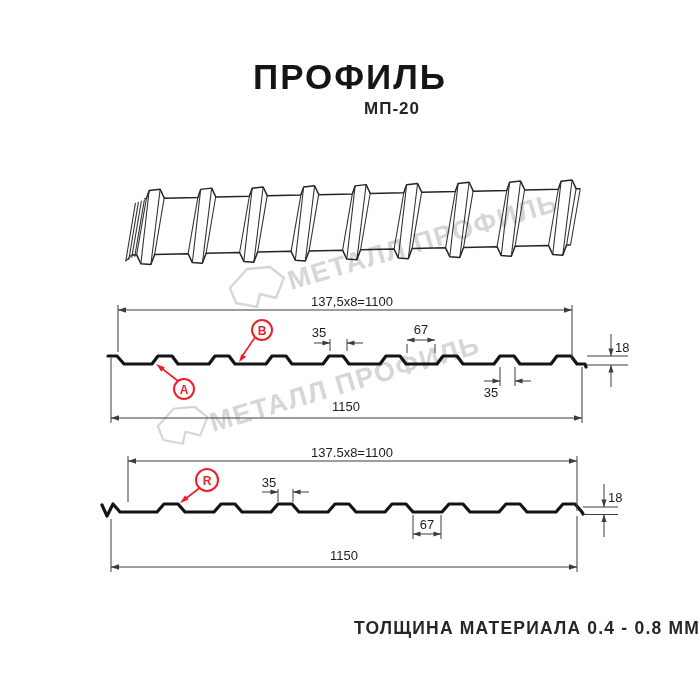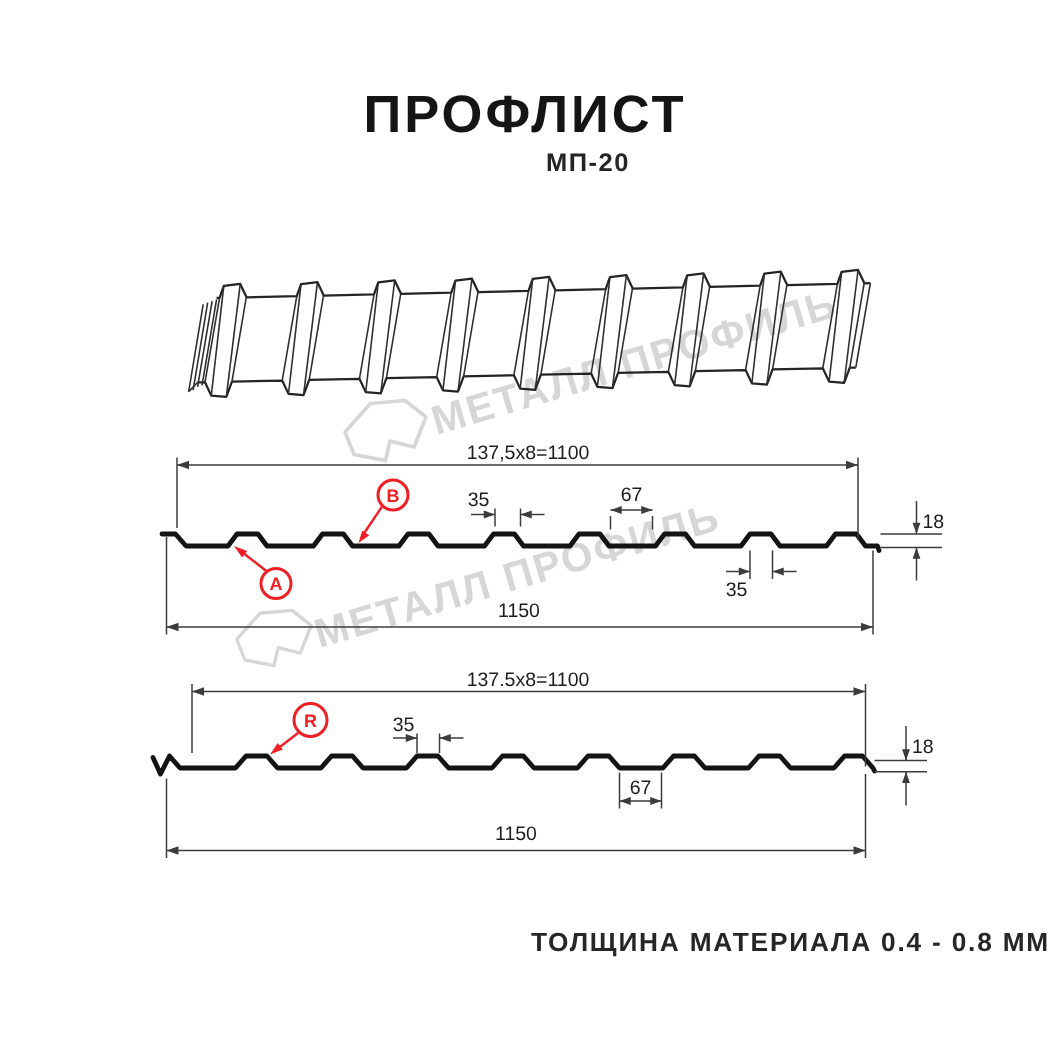--- a/index.html
+++ b/index.html
@@ -29,21 +29,21 @@
   .sil{stroke:#242424;stroke-width:1.5;fill:none;stroke-linejoin:round;}
   .rib{stroke:#2e2e2e;stroke-width:1.05;fill:none;}
   .redln{stroke:#ee2026;stroke-width:1.6;fill:none;}
   .redarr{fill:#ee2026;stroke:none;}
   .redcirc{stroke:#ee2026;stroke-width:2;fill:#ffffff;}
   .wmlogo{stroke:#d6d6d6;stroke-width:2.4;fill:none;stroke-linejoin:round;}
 </style>
 </head>
 <body>
 
-<div class="page-title">ПРОФЛИСТ</div>
+<div class="page-title">ПРОФИЛЬ</div>
 <div class="page-subtitle">МП-20</div>
 
 <svg width="700" height="700" viewBox="0 0 700 700">
 
   <g>
     <path class="wmlogo" transform="translate(228,266)" d="M2,22 L19,3 L42,1 L56,12 L48,32 L32,28 L29,41 L8,37 Z"></path>
     <text class="wmtext" transform="translate(291,290) rotate(-16.5)">МЕТАЛЛ ПРОФИЛЬ</text>
   </g>
 
   <g>

